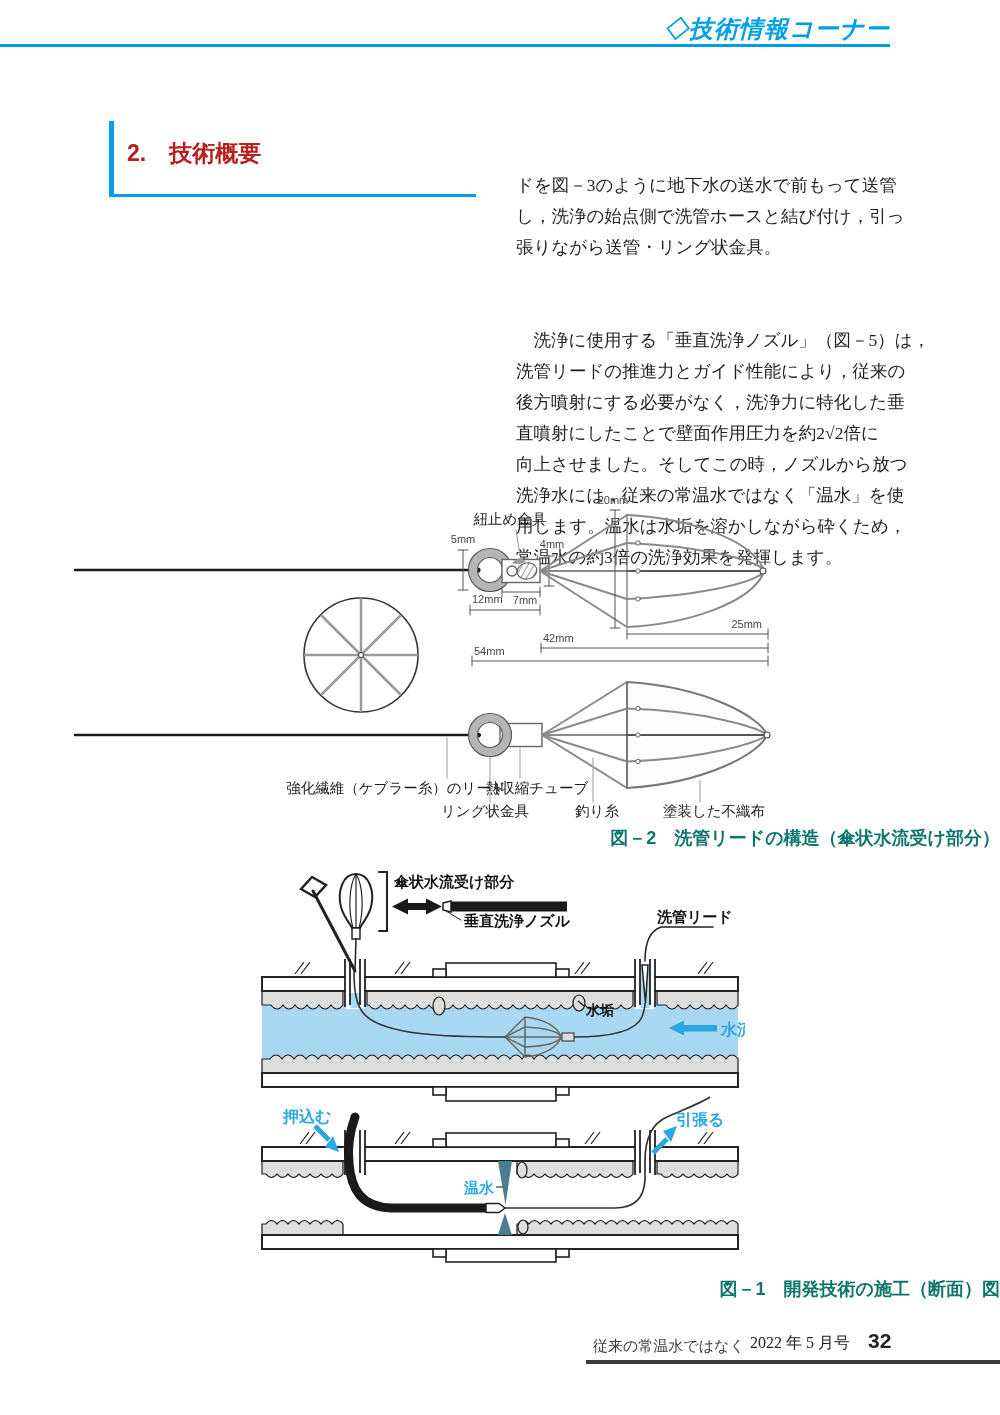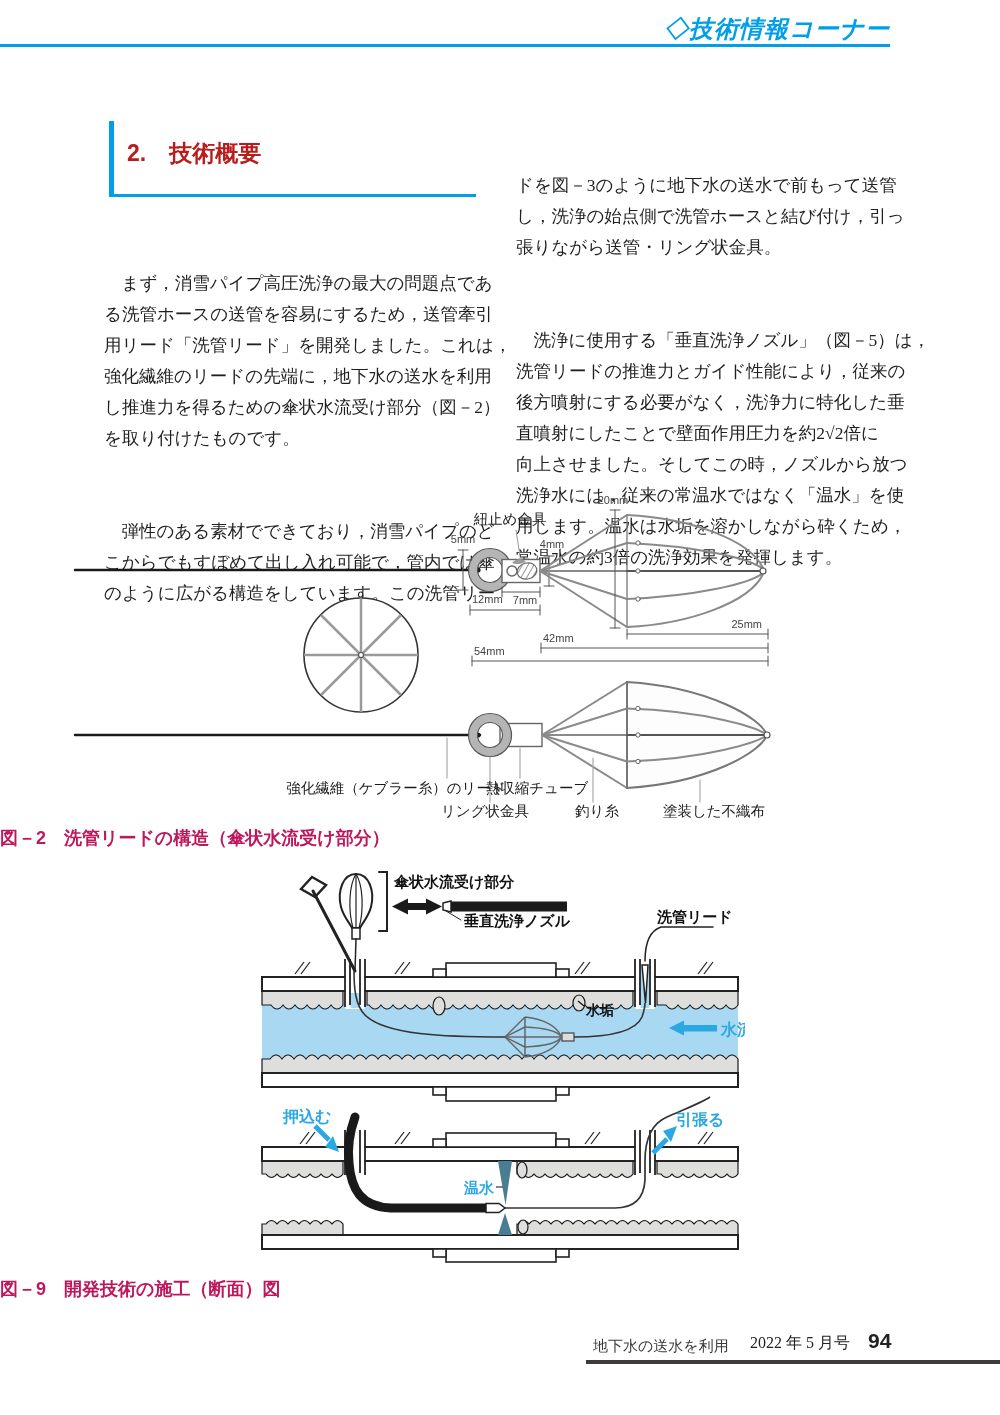--- a/index.html
+++ b/index.html
@@ -9,22 +9,22 @@
   .corner-title{top:13px;right:110px;font-family:"Liberation Sans",sans-serif;
     font-weight:bold;font-style:italic;font-size:24px;color:#009FE8;letter-spacing:1px;}
   .header-rule{left:0;top:44px;width:890px;height:3px;background:#009FE8;}
   .sec-bar{left:109px;top:121px;width:5px;height:75px;background:#009FE8;}
   .sec-title{left:127px;top:138px;font-family:"Liberation Sans",sans-serif;
     font-weight:bold;font-size:23px;color:#b91c1c;}
   .sec-rule{left:109px;top:194px;width:367px;height:3px;background:#009FE8;}
   .bodycol{font-size:17.5px;line-height:31px;white-space:pre;}
   .col-left{left:104px;top:206px;}
   .col-right{left:516px;top:108px;}
-  .figcap{left:0;width:1000px;text-align:left;font-family:"Liberation Sans",sans-serif;
-    font-weight:bold;font-size:18px;color:#be185d;}
+  .figcap{left:0;width:1000px;text-align:right;font-family:"Liberation Sans",sans-serif;
+    font-weight:bold;font-size:18px;color:#0f766e;}
   .fig2cap{top:826px;} .fig3cap{top:1277px;}
   .foot-journal{left:593px;top:1337px;font-family:"Liberation Sans",sans-serif;font-size:15px;color:#3a3a3a;}
   .foot-issue{left:750px;top:1333px;font-size:16px;color:#222;}
   .foot-page{left:868px;top:1329px;font-family:"Liberation Sans",sans-serif;font-weight:bold;font-size:21px;color:#222;}
   .footer-rule{left:586px;top:1360px;width:414px;height:4px;background:#3E3A39;}
   svg text.dim{font-family:"Liberation Sans",sans-serif;font-size:11px;fill:#444;}
   svg text.slabel{font-family:"Liberation Serif",serif;font-size:14.5px;fill:#1a1a1a;}
   svg text.gbold{font-family:"Liberation Sans",sans-serif;font-weight:bold;fill:#111;}
   svg text.blue{fill:#2BA7E2;}
 </style>
@@ -33,31 +33,20 @@
 
 <div id="page">
 
   <div class="abs corner-title">◇技術情報コーナー</div>
   <div class="abs header-rule"></div>
 
   <div class="abs sec-bar"></div>
   <div class="abs sec-title">2.　技術概要</div>
   <div class="abs sec-rule"></div>
 
-  <div class="abs bodycol col-left">
-    <div>　まず，消雪パイプ高圧洗浄の最大の問題点であ
-る洗管ホースの送管を容易にするため，送管牽引
-用リード「洗管リード」を開発しました。これは，
-強化繊維のリードの先端に，地下水の送水を利用
-し推進力を得るための傘状水流受け部分（図－2）
-を取り付けたものです。</div>
-    <div>　弾性のある素材でできており，消雪パイプのど
-こからでもすぼめて出し入れ可能で，管内では傘
-のように広がる構造をしています。この洗管リー</div>
-  </div>
   <div class="abs bodycol col-right">
     <div>ドを図－3のように地下水の送水で前もって送管
 し，洗浄の始点側で洗管ホースと結び付け，引っ
 張りながら送管・リング状金具。</div>
     <div>　洗浄に使用する「垂直洗浄ノズル」（図－5）は，
 洗管リードの推進力とガイド性能により，従来の
 後方噴射にする必要がなく，洗浄力に特化した垂
 直噴射にしたことで壁面作用圧力を約2√2倍に
 向上させました。そしてこの時，ノズルから放つ
 洗浄水には，従来の常温水ではなく「温水」を使
@@ -368,19 +357,19 @@
       </g>
       <text x="421" y="260" class="gbold blue" font-size="16">引張る</text>
       <g>
         <line x1="398" y1="288" x2="412" y2="274" stroke="#2BA7E2" stroke-width="5"></line>
         <polygon points="422,261 408,266 416,277" fill="#2BA7E2"></polygon>
       </g>
       <line x1="241" y1="322" x2="248" y2="322" stroke="#333" stroke-width="1.2"></line>
       <text x="209" y="328" class="gbold blue" font-size="15">温水</text>
     </g>
   </svg>
-  <div class="abs figcap fig3cap">図－9　開発技術の施工（断面）図</div>
-
-  <div class="abs foot-journal">地下水の送水を利用</div>
+  <div class="abs figcap fig3cap">図－1　開発技術の施工（断面）図</div>
+
+  <div class="abs foot-journal">従来の常温水ではなく</div>
   <div class="abs foot-issue">2022 年 5 月号</div>
-  <div class="abs foot-page">94</div>
+  <div class="abs foot-page">32</div>
   <div class="abs footer-rule"></div>
 </div>
 
 </body></html>

